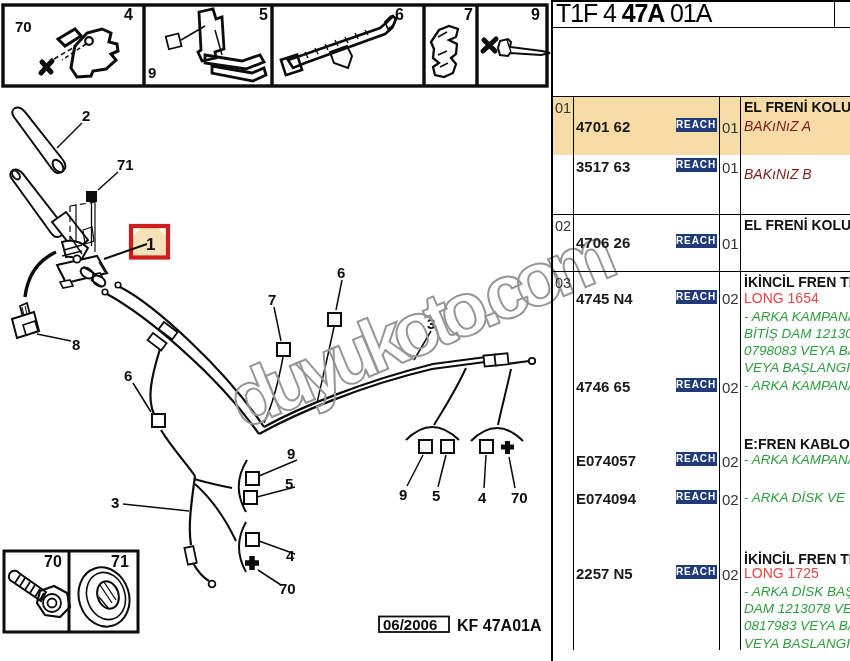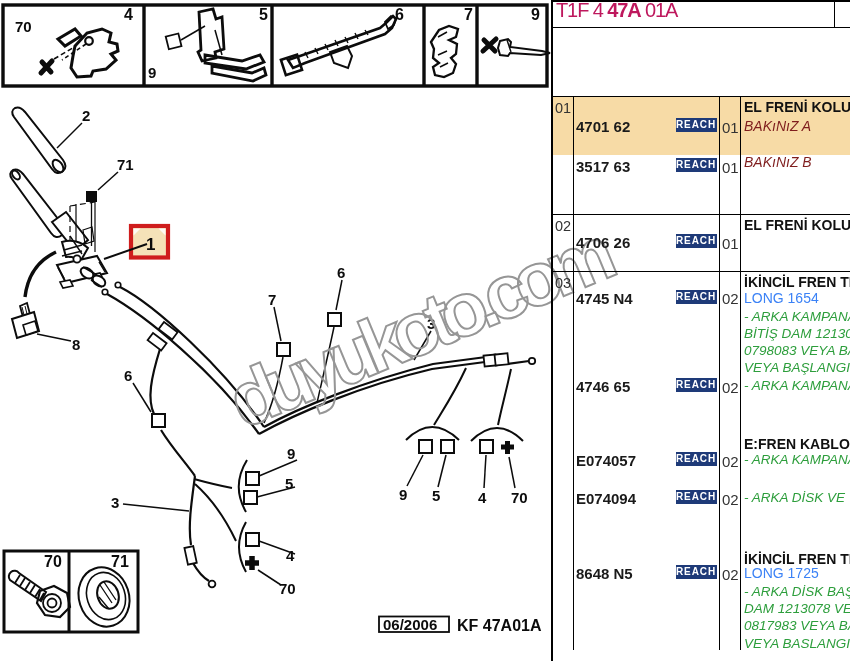--- a/index.html
+++ b/index.html
@@ -9,21 +9,21 @@
   .ln{position:absolute;background:#000;}
   .pn{position:absolute;font-weight:bold;font-size:15px;color:#1a1a1a;white-space:nowrap;margin-top:-1.5px;}
   .qty{position:absolute;font-size:15px;color:#333;white-space:nowrap;margin-top:-1.5px;}
   .blk{position:absolute;font-size:14.5px;color:#333;}
   .reach{position:absolute;width:41px;height:14px;background:#1e3a78;color:#fff;
          font-size:10px;font-weight:bold;letter-spacing:0.9px;text-align:left;
          line-height:14px;}
   .db{position:absolute;font-weight:bold;font-size:14px;color:#111;white-space:nowrap;}
   .di{position:absolute;font-style:italic;font-size:14px;color:#7f1d1d;white-space:nowrap;margin-top:-1.5px;}
   .dg{position:absolute;font-style:italic;font-size:13.5px;color:#2d9e3c;white-space:nowrap;margin-top:-1.5px;}
-  .dr{position:absolute;font-size:14px;color:#3b82f6;white-space:nowrap;margin-top:-1.5px;}
+  .dr{position:absolute;font-size:14px;color:#ef4444;white-space:nowrap;margin-top:-1.5px;}
 </style>
 </head>
 <body>
 <svg class="abs" style="left:0;top:0" width="850" height="661" viewBox="0 0 850 661">
 <g font-family="&quot;Liberation Sans&quot;, sans-serif" font-weight="bold" font-size="15px" fill="#0c0c0c">
 
 <g fill="none" stroke="#0c0c0c" stroke-width="3.4">
   <rect x="3" y="5" width="544" height="81"></rect>
   <line x1="144" y1="5" x2="144" y2="86"></line>
   <line x1="272" y1="5" x2="272" y2="86"></line>
@@ -241,21 +241,21 @@
 <line x1="515" y1="488" x2="509" y2="457" stroke="#0c0c0c" stroke-width="1.5"></line>
 
 <text x="0" y="0" transform="translate(243,429) rotate(-22.5)" font-size="76" fill="none" stroke="#969696" stroke-width="2" font-weight="bold" letter-spacing="-10">duyukoto.com</text>
 </g>
 </svg>
 
 <div class="ln" style="left:551px;top:0;width:299px;height:1.5px"></div>
 <div class="ln" style="left:551px;top:0;width:2px;height:661px"></div>
 <div class="ln" style="left:551px;top:27px;width:299px;height:1.3px"></div>
 <div class="ln" style="left:834px;top:0;width:1.3px;height:27px"></div>
-<div class="abs" style="left:556px;top:-1px;font-size:20px;letter-spacing:-1.1px;color:#be185d">T1F 4 <b>47A</b> 01A</div>
+<div class="abs" style="left:556px;top:-1px;font-size:25px;letter-spacing:-1.1px;color:#000000">T1F 4 <b>47A</b> 01A</div>
 
 <div class="abs" style="left:552.5px;top:97px;width:297.5px;height:57.5px;background:#f7dba6"></div>
 
 <div class="ln" style="left:551px;top:96px;width:299px;height:1.4px"></div>
 <div class="ln" style="left:551px;top:213.5px;width:299px;height:1.4px"></div>
 <div class="ln" style="left:551px;top:271px;width:299px;height:1.4px"></div>
 <div class="ln" style="left:572.5px;top:96px;width:1.1px;height:554px"></div>
 <div class="ln" style="left:718.5px;top:96px;width:1.1px;height:554px"></div>
 <div class="ln" style="left:739.5px;top:96px;width:1.1px;height:554px"></div>
 
@@ -263,21 +263,21 @@
 <div class="blk" style="left:555px;top:218px">02</div>
 <div class="blk" style="left:555px;top:275px">03</div>
 
 <div class="pn" style="left:576px;top:119.5px">4701 62</div>
 <div class="pn" style="left:576px;top:159.5px">3517 63</div>
 <div class="pn" style="left:576px;top:235.5px">4706 26</div>
 <div class="pn" style="left:576px;top:291px">4745 N4</div>
 <div class="pn" style="left:576px;top:379.5px">4746 65</div>
 <div class="pn" style="left:576px;top:453.5px">E074057</div>
 <div class="pn" style="left:576px;top:491.5px">E074094</div>
-<div class="pn" style="left:576px;top:566.5px">8648 N5</div>
+<div class="pn" style="left:576px;top:566.5px">2257 N5</div>
 
 <div class="reach" style="left:676px;top:118px">REACH</div>
 <div class="reach" style="left:676px;top:158px">REACH</div>
 <div class="reach" style="left:676px;top:234px">REACH</div>
 <div class="reach" style="left:676px;top:289.5px">REACH</div>
 <div class="reach" style="left:676px;top:378px">REACH</div>
 <div class="reach" style="left:676px;top:452px">REACH</div>
 <div class="reach" style="left:676px;top:490px">REACH</div>
 <div class="reach" style="left:676px;top:565px">REACH</div>
 
@@ -285,21 +285,21 @@
 <div class="qty" style="left:722px;top:160px">01</div>
 <div class="qty" style="left:722px;top:236px">01</div>
 <div class="qty" style="left:722px;top:291px">02</div>
 <div class="qty" style="left:722px;top:380px">02</div>
 <div class="qty" style="left:722px;top:454px">02</div>
 <div class="qty" style="left:722px;top:492px">02</div>
 <div class="qty" style="left:722px;top:567px">02</div>
 
 <div class="db" style="left:744px;top:99px">EL FRENİ KOLU</div>
 <div class="di" style="left:744px;top:119.5px">BAKıNıZ A</div>
-<div class="di" style="left:744px;top:155px">BAKıNıZ B</div>
+<div class="di" style="left:744px;top:167px">BAKıNıZ B</div>
 <div class="db" style="left:744px;top:216.5px">EL FRENİ KOLU TESPİT</div>
 <div class="db" style="left:744px;top:273.5px">İKİNCİL FREN TELİ SOL</div>
 <div class="dr" style="left:744px;top:291.5px">LONG 1654</div>
 <div class="dg" style="left:744px;top:310.5px">- ARKA KAMPANALI FREN</div>
 <div class="dg" style="left:744px;top:327.5px">BİTİŞ DAM 1213078 VEYA</div>
 <div class="dg" style="left:744px;top:344.5px">0798083 VEYA BAŞLANGIÇ</div>
 <div class="dg" style="left:744px;top:361px">VEYA BAŞLANGIÇ DAM</div>
 <div class="dg" style="left:744px;top:379.5px">- ARKA KAMPANALI FREN</div>
 <div class="db" style="left:744px;top:435.5px">E:FREN KABLOSU ARKA</div>
 <div class="dg" style="left:744px;top:453.5px">- ARKA KAMPANALI FREN</div>

